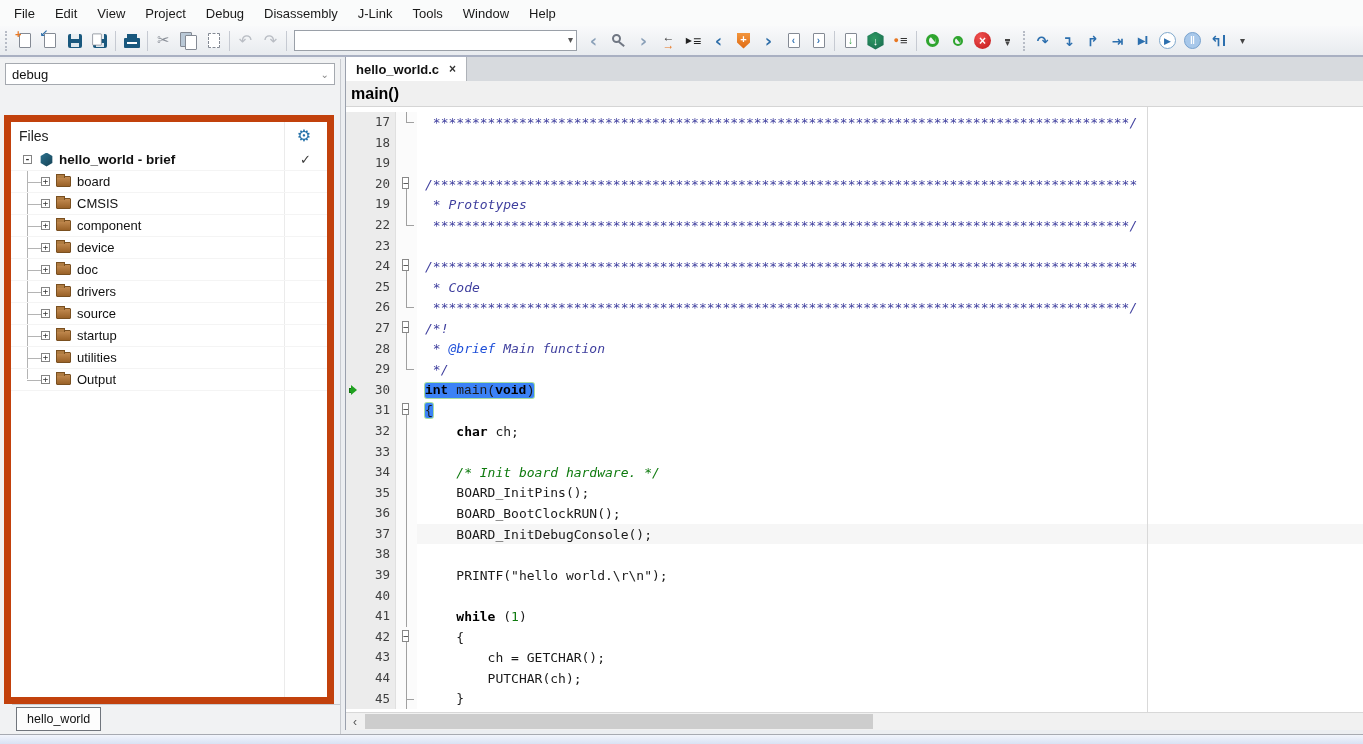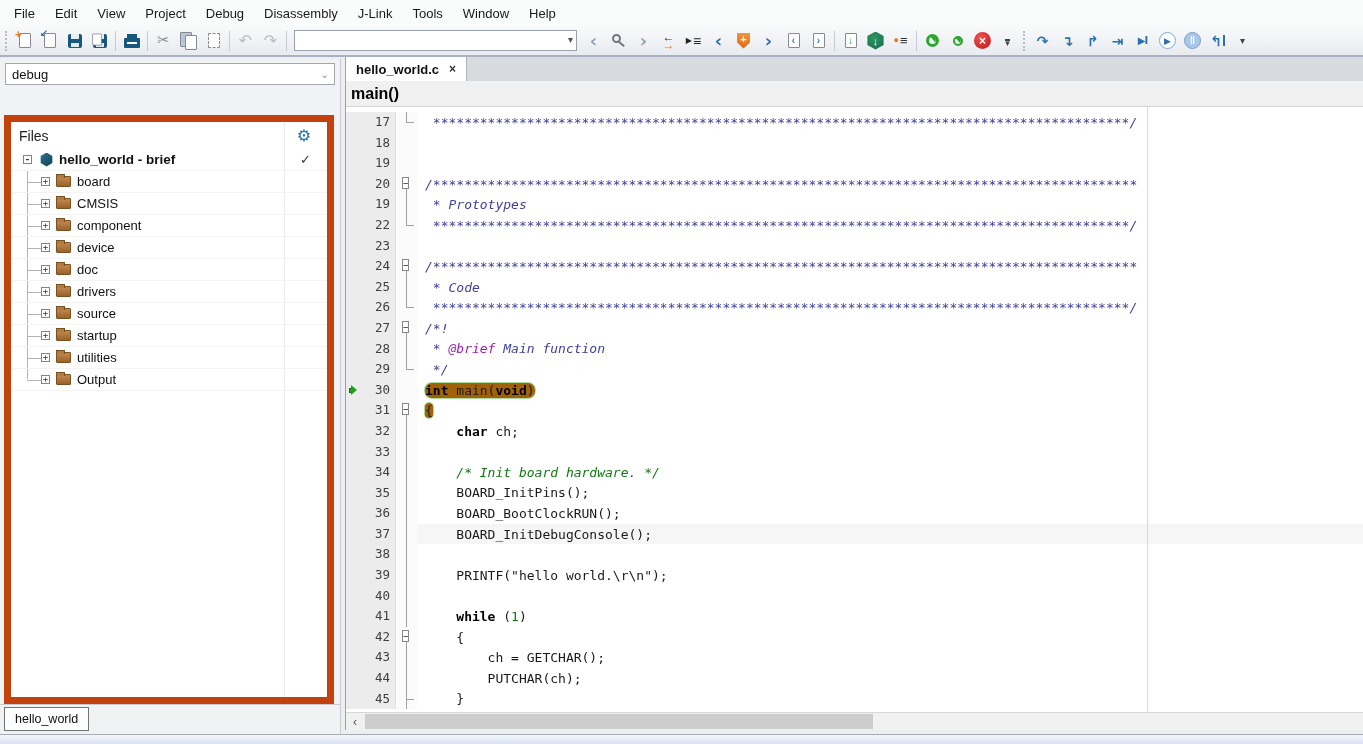--- a/index.html
+++ b/index.html
@@ -105,21 +105,21 @@
   .folder { width:15px; height:11px; background:linear-gradient(#c28a50,#9a6228); border:1px solid #7a5020;
     border-radius:1px; position:relative; flex:none; margin:0 6px 0 6px; }
   .folder::before { content:''; position:absolute; left:-1px; top:-3px; width:7px; height:3px;
     background:#b07c42; border:1px solid #7a5020; border-bottom:none; }
   .conn { position:absolute; left:16px; top:0; bottom:0; width:1px; background:#b4b4b4; }
   .conn.last { bottom:11px; }
   .conn-h { position:absolute; left:16px; top:11px; width:14px; height:1px; background:#b4b4b4; }
   .t-indent { width:30px; flex:none; }
   .t-indent.proj { width:12px; }
   .chk { position:absolute; right:16px; color:#3a3a3a; font-size:13px; font-family:"DejaVu Sans",sans-serif; }
-  .ws-tabbar { position:absolute; left:0; right:0; bottom:0; height:30px; background:#f1f2f3;
+  .ws-tabbar { position:absolute; left:12px; right:0; bottom:0; height:30px; background:#f1f2f3;
     border-top:1px solid #c8cbd0; display:flex; align-items:flex-start; padding:2px 0 0 4px; }
   .ws-tab { height:24px; background:#fdfdfd; border:1px solid #70757c; padding:0 10px; font-size:12.5px;
     display:flex; align-items:center; color:#111; }
 
   
   .editor { position:absolute; left:345px; top:57px; right:0; bottom:14px; background:#fff;
     border-left:1px solid #9ba1ad; }
   .ed-tabbar { height:24px; background:#d7dade; display:flex; }
   .ed-tab { height:24px; background:#fff; padding:0 10px; display:flex; align-items:center;
     font-size:13px; font-weight:bold; color:#111; border-right:1px solid #aeb2b8; }
@@ -140,24 +140,24 @@
   .f-mid::before { content:''; position:absolute; left:10px; top:0; bottom:0; width:1px; background:#a0a0a0; }
   .f-end::before { content:''; position:absolute; left:10px; top:0; height:11px; width:1px; background:#a0a0a0; }
   .f-end::after { content:''; position:absolute; left:10px; top:10px; width:8px; height:1px; background:#a0a0a0; }
   .f-endmid::before { content:''; position:absolute; left:10px; top:0; bottom:0; width:1px; background:#a0a0a0; }
   .f-endmid::after { content:''; position:absolute; left:10px; top:10px; width:8px; height:1px; background:#a0a0a0; }
   .code-wrap { flex:1; align-self:stretch; display:flex; align-items:center; padding-left:8px; }
   .cl.rowhl .code-wrap { background:#f6f6f6; }
   .code { white-space:pre; color:#1a1a1a; position:relative; z-index:2; }
   .kw { font-weight:bold; color:#000; }
   .dox { color:#3f3f9e; font-style:italic; }
-  .doxk { color:#a21caf; font-style:italic; }
+  .doxk { color:#1d4ed8; font-style:italic; }
   .com { color:#0e7a0e; font-style:italic; }
   .num { color:#0e7a0e; }
-  .pc { background:#a16207; box-shadow:0 0 0 1px #a9dd9e; border-radius:7px; }
+  .pc { background:#3b82f6; box-shadow:0 0 0 1px #a9dd9e; border-radius:2px;font-family:Liberation Mono, monospace; }
   .pc-a1 { width:5px; height:5px; background:#1fa11f; margin-left:3px; border:1px solid #127112; border-right:none; }
   .pc-a2 { width:0; height:0; border:5px solid transparent; border-left:6px solid #1fa11f; }
   .hscroll { position:absolute; left:0; right:0; bottom:0; height:18px; background:#f1f1f1;
     border-top:1px solid #d8d8d8; }
   .hs-left { position:absolute; left:0; top:0; width:18px; height:17px; display:flex; align-items:center;
     justify-content:center; color:#555; font-size:12px; }
   .hs-thumb { position:absolute; left:19px; top:1px; width:508px; height:15px; background:#cdcdcd; }
 
   
   .statusbar { position:absolute; left:0; right:0; bottom:0; height:10px; border-top:1px solid #a7aab1;

